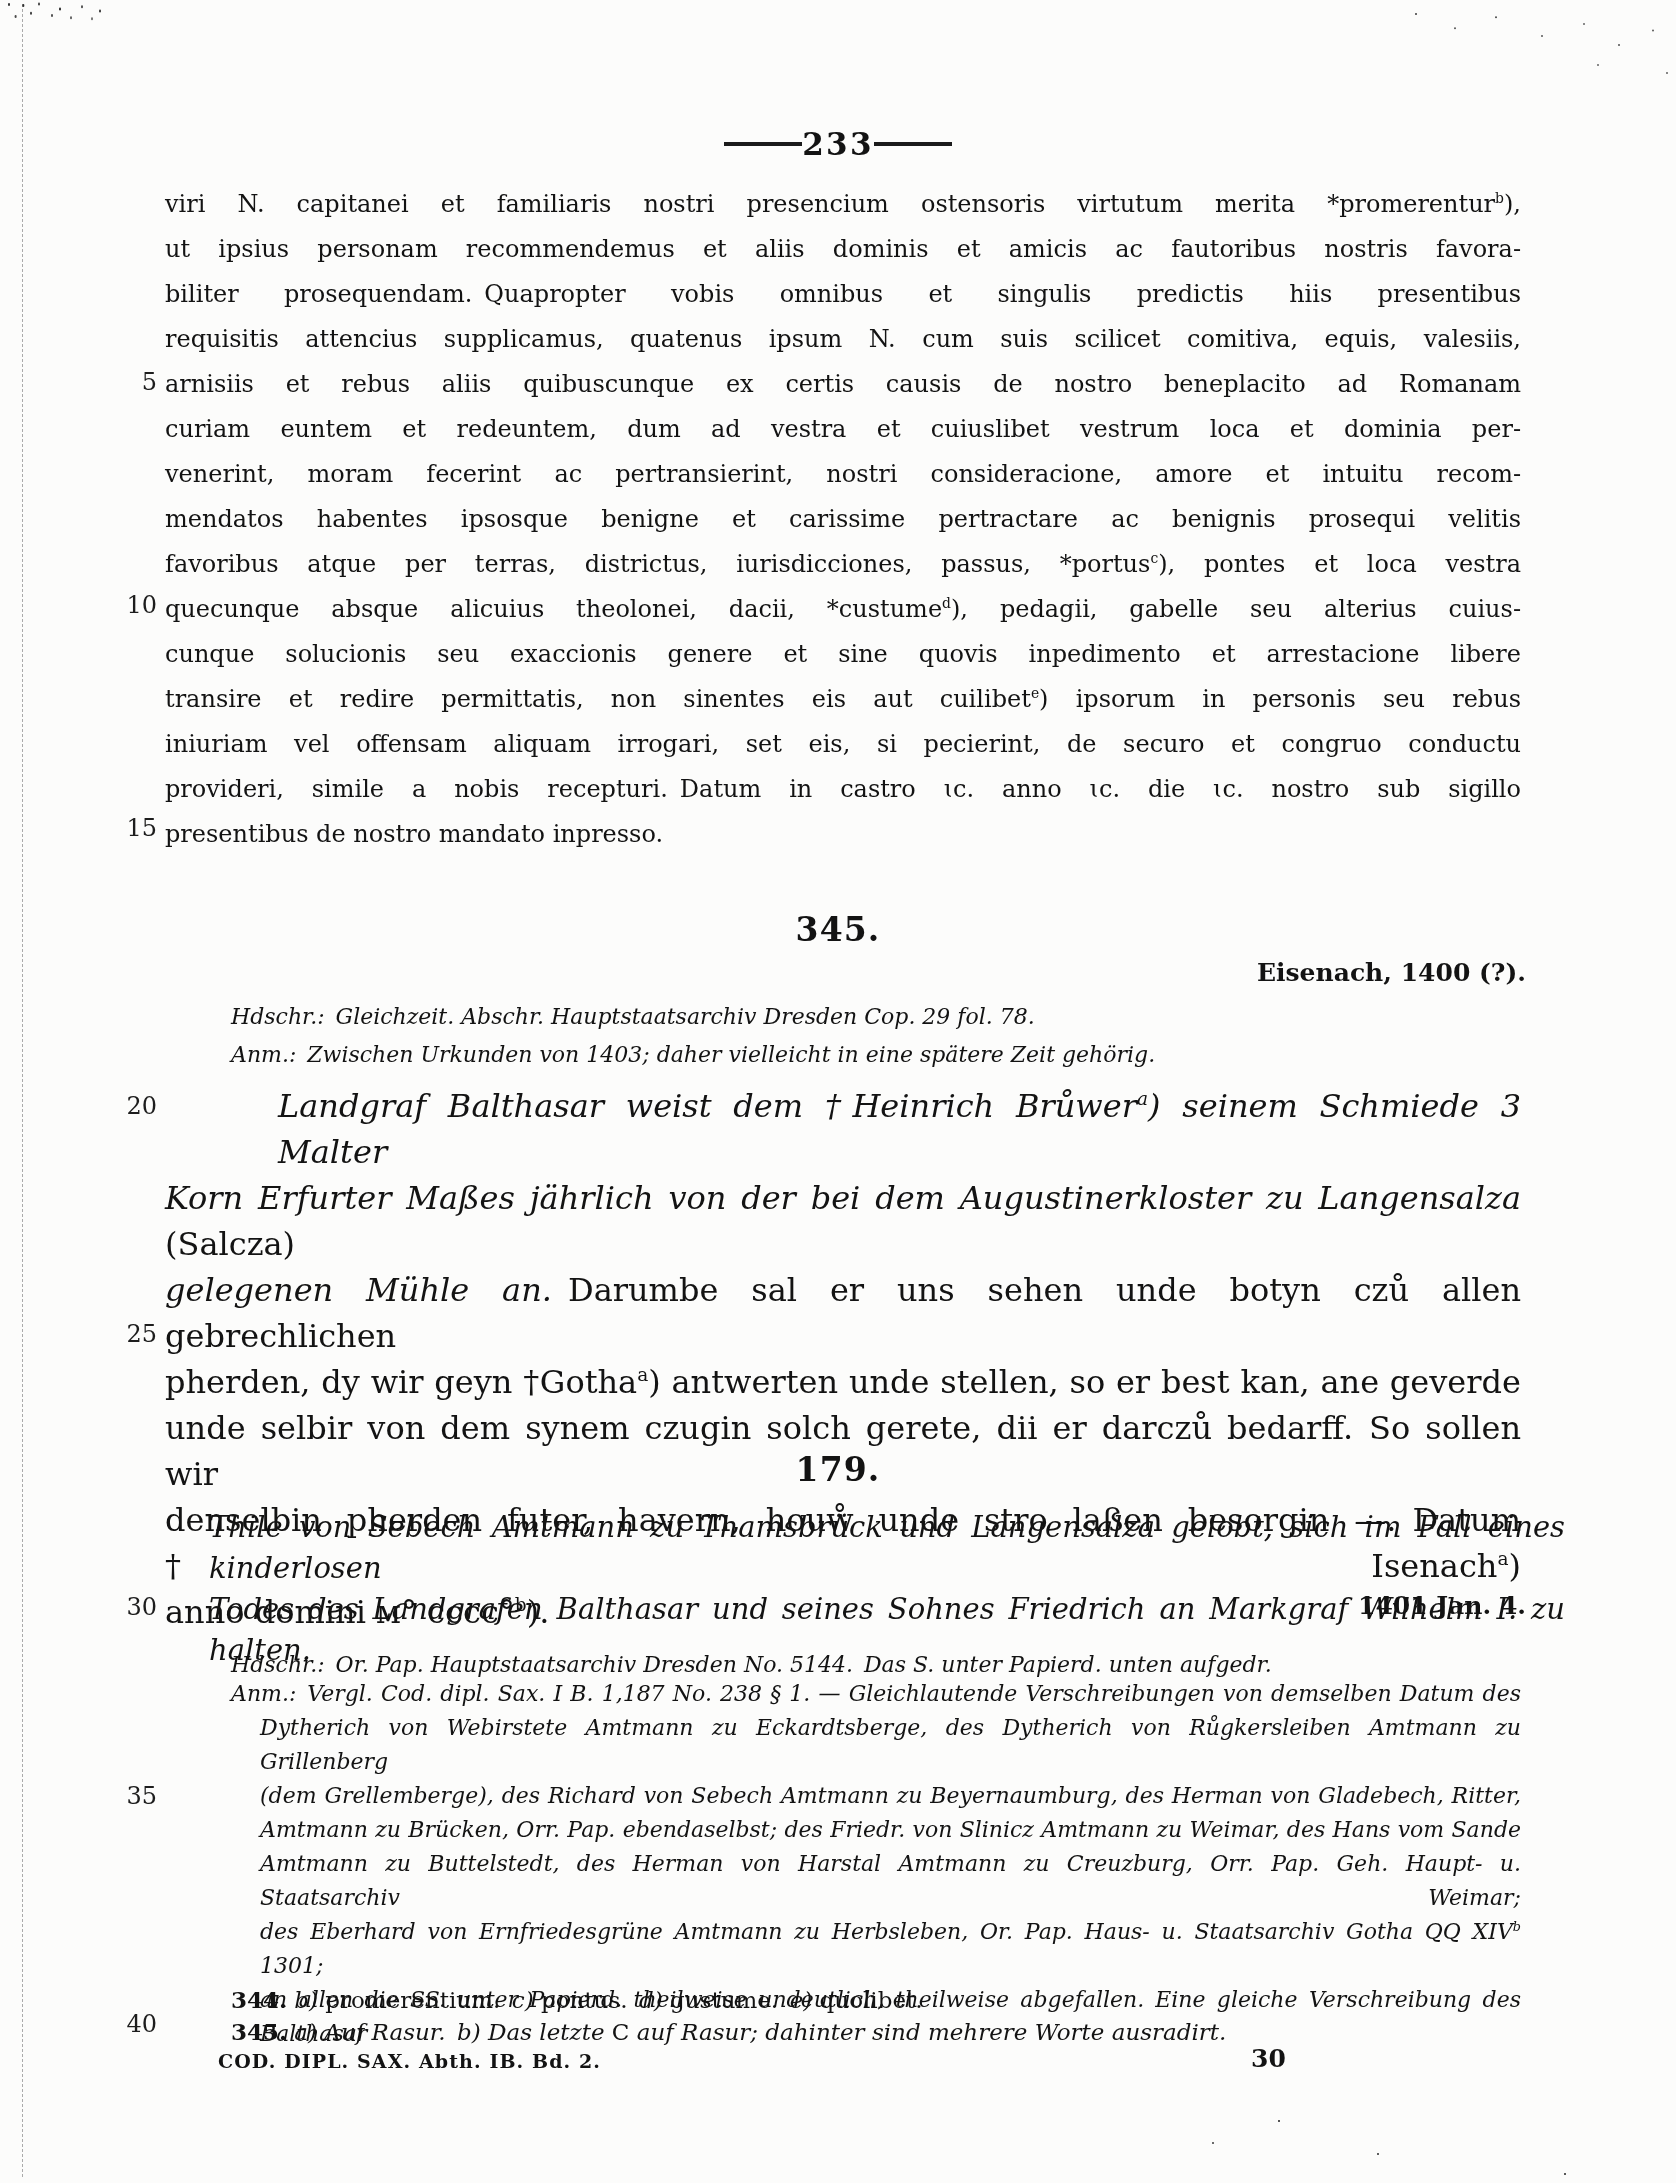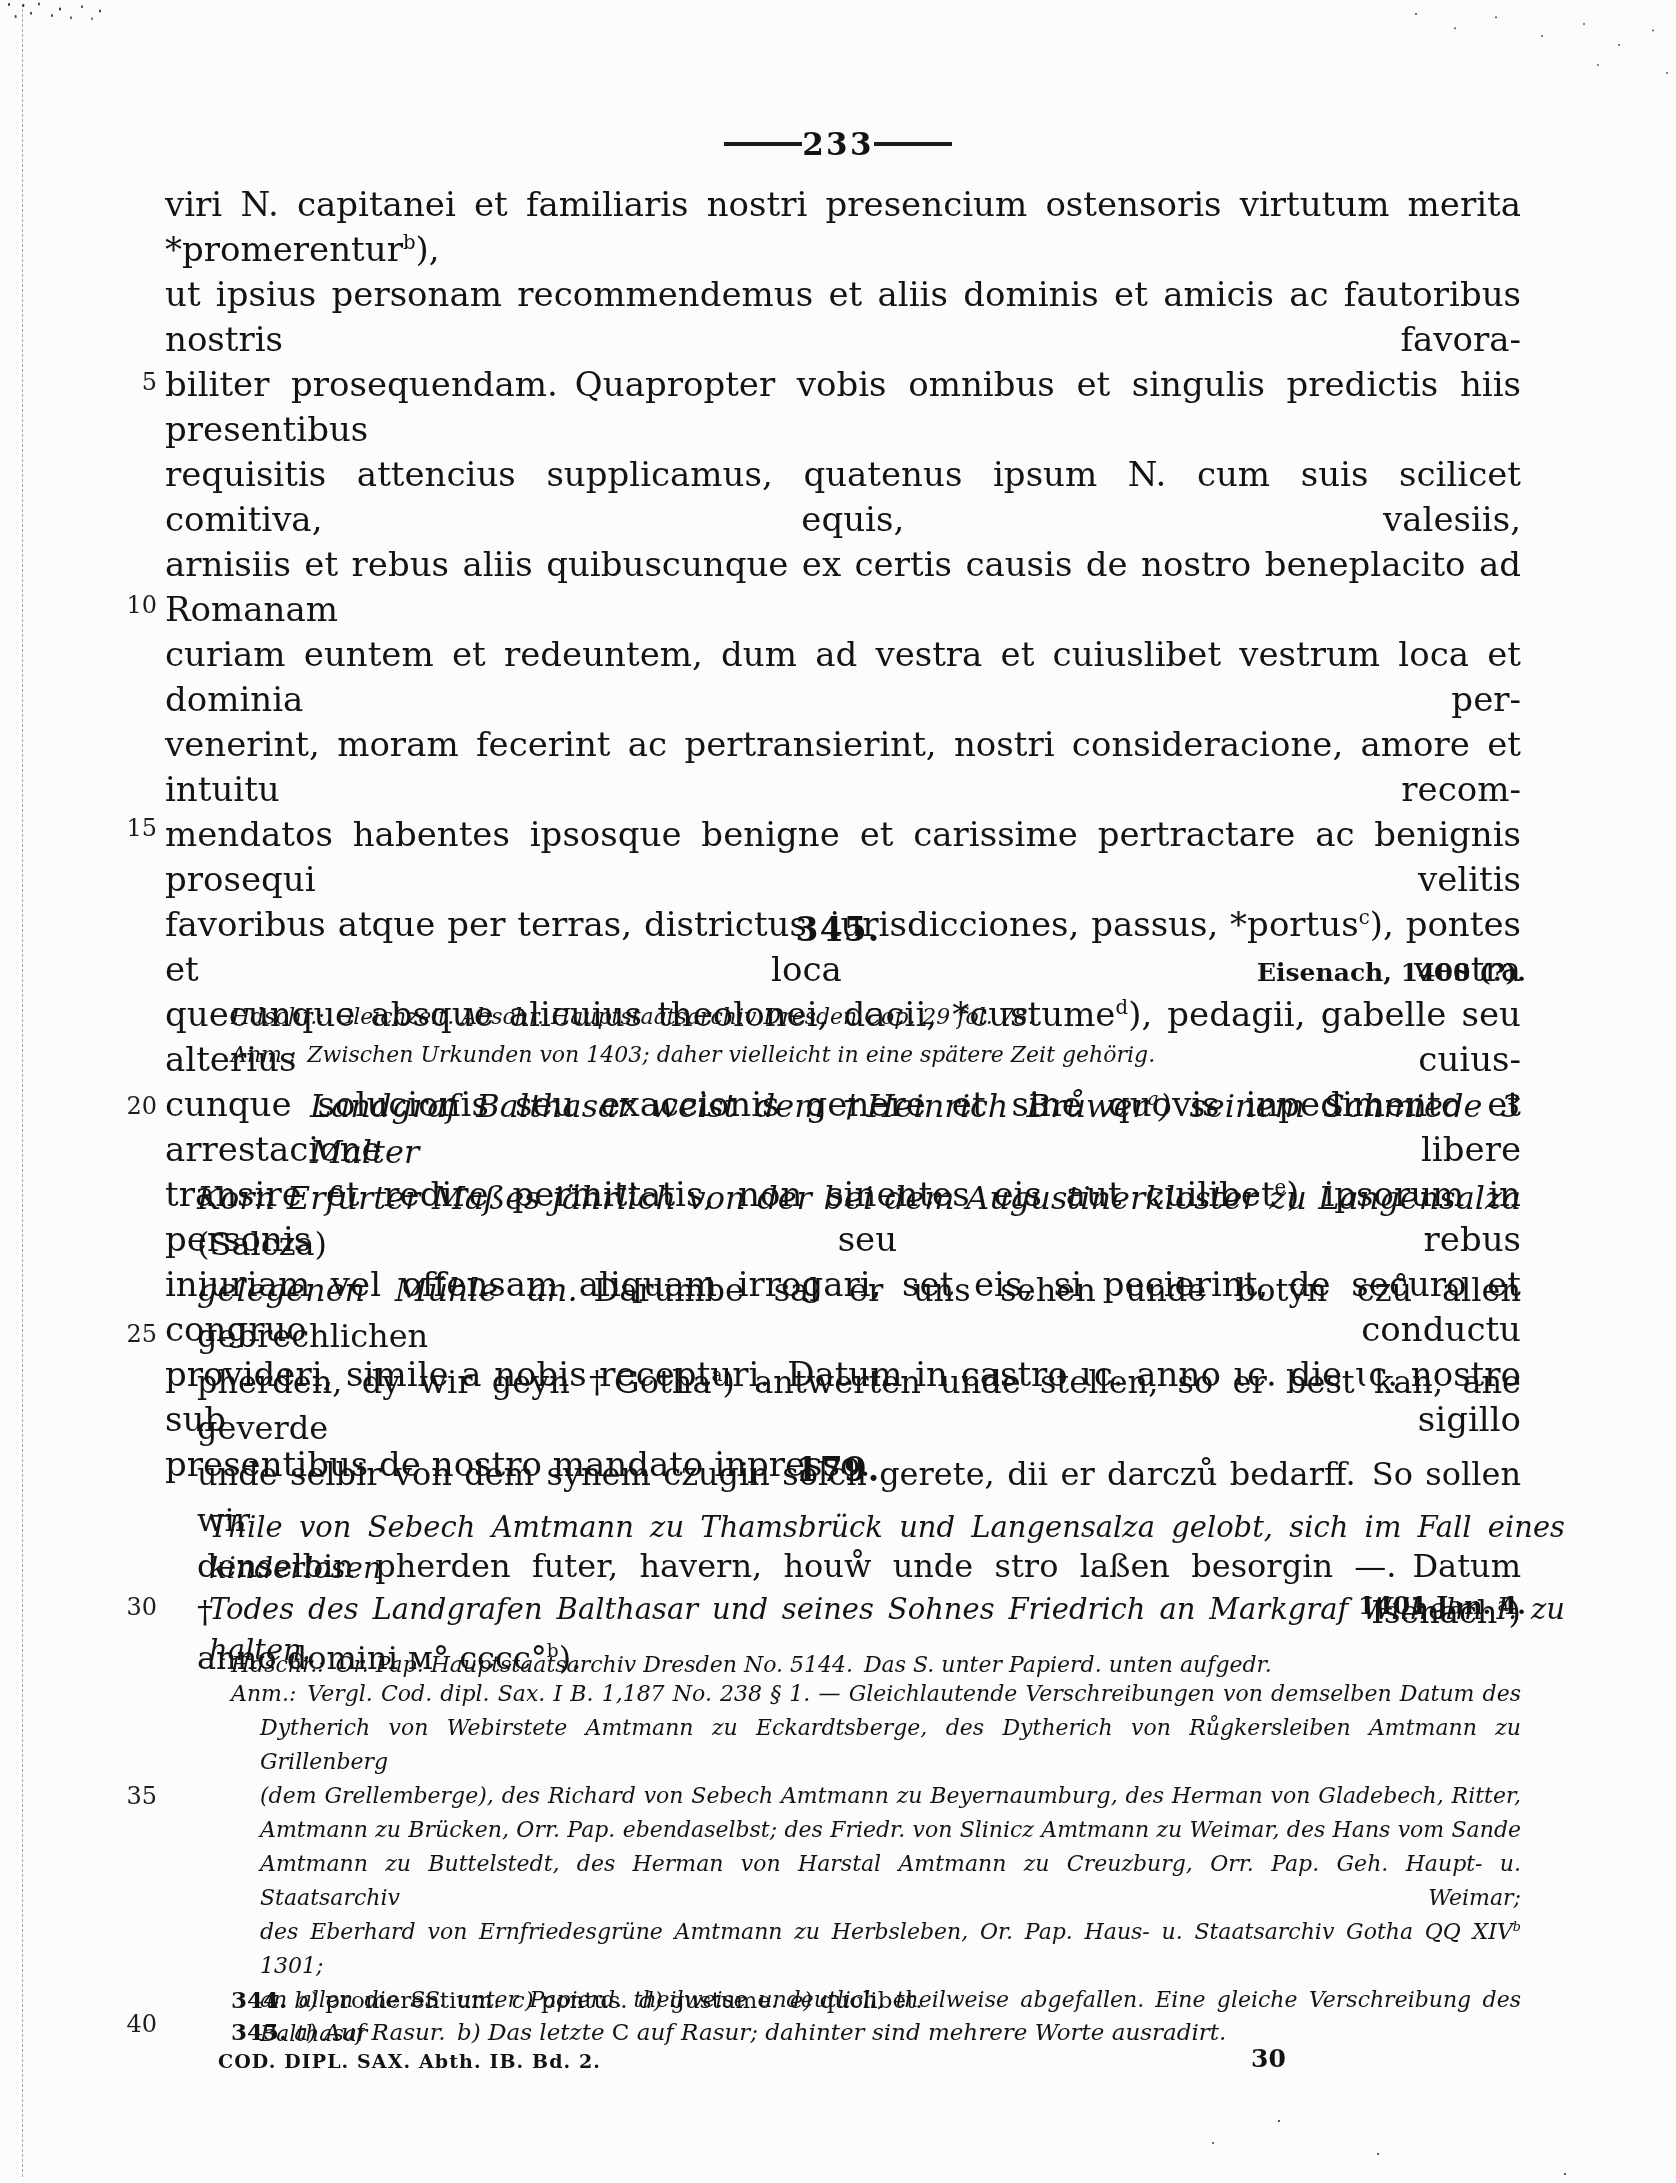--- a/index.html
+++ b/index.html
@@ -12,41 +12,41 @@
   sup{font-size:58%;vertical-align:super;line-height:0;letter-spacing:0;}
   .sg-i{font-style:italic;}
   .sg-b{font-weight:bold;font-style:normal;}
 
   
   .pagehead{top:126px;left:0;width:100%;display:flex;justify-content:center;align-items:center;}
   .pagehead .rule{width:78px;height:3.3px;background:#1b1b1b;}
   .pagehead .num{font-size:31px;font-weight:bold;letter-spacing:2.2px;}
 
   
-  .latin{top:182px;left:165px;width:1356px;font-size:34px;line-height:45px;}
+  .latin{top:182px;left:165px;width:1356px;font-size:24px;line-height:45px;}
   .latin .line{text-align:justify;text-align-last:justify;white-space:normal;}
   .latin .line:last-child{text-align-last:left;}
 
   
   .mnum{left:88px;width:69px;text-align:right;font-size:24px;color:#1d1d1d;}
 
   
   .entry-head{left:0;width:100%;text-align:center;font-size:33px;font-weight:bold;letter-spacing:1.1px;}
 
   
   .dateline{right:150px;font-size:25px;font-weight:bold;text-align:right;}
 
   
   .note{left:231px;width:1290px;font-size:22px;line-height:34px;font-style:italic;}
   .note-block .line{text-align:justify;text-align-last:justify;}
   .note-block .line + .line{padding-left:29px;}
 
   
   .sum345{top:1083px;left:165px;width:1356px;font-size:32px;line-height:46px;}
-  .sum345 .line{text-align:justify;text-align-last:justify;margin-left:32px;}
+  .sum345 .line{text-align:justify;text-align-last:justify;}
   .sum345 .line:first-child{padding-left:113px;}
   .sum345 .line:last-child{text-align-last:left;}
 
   
   .sum346{top:1507px;left:165px;width:1356px;font-size:29px;line-height:41px;font-style:italic;margin-left:44px;}
   .sum346 .line{text-align:justify;text-align-last:justify;}
 
   
   .footnotes{top:1984px;left:231px;width:1294px;font-size:23px;line-height:31px;}
   .footnotes .line{text-align:left;}

